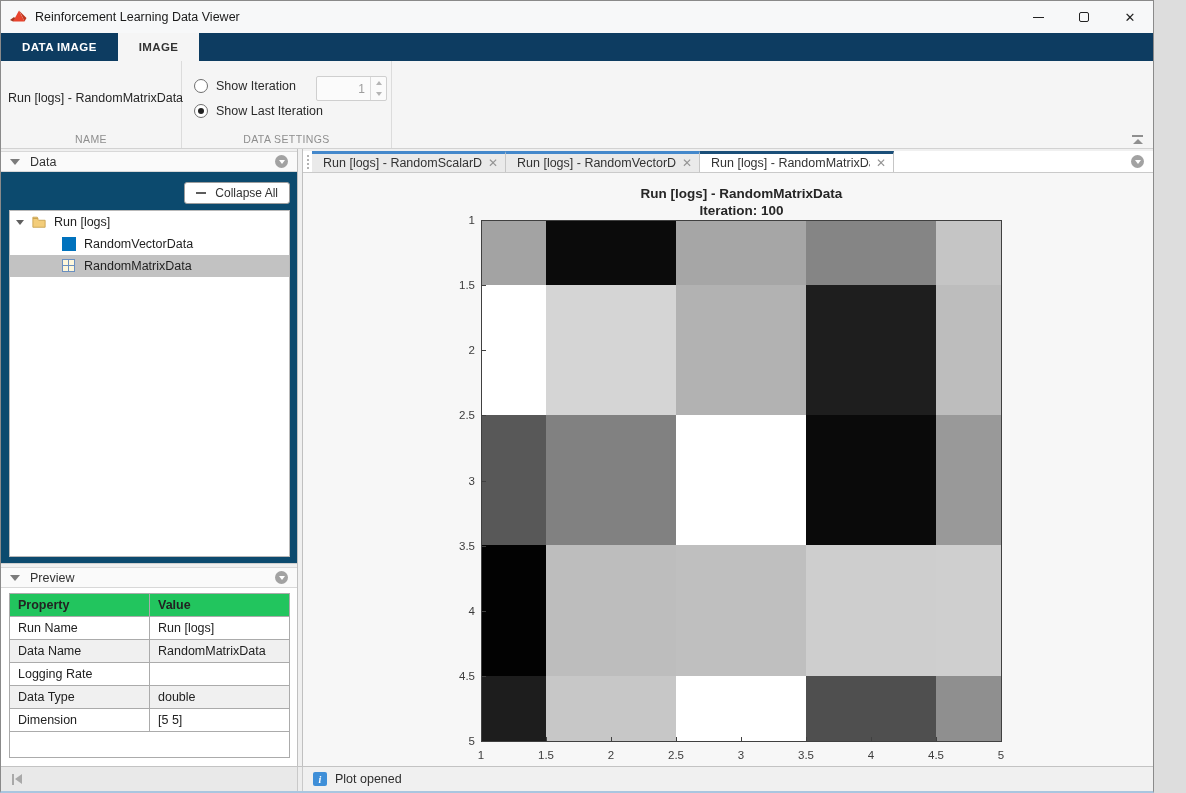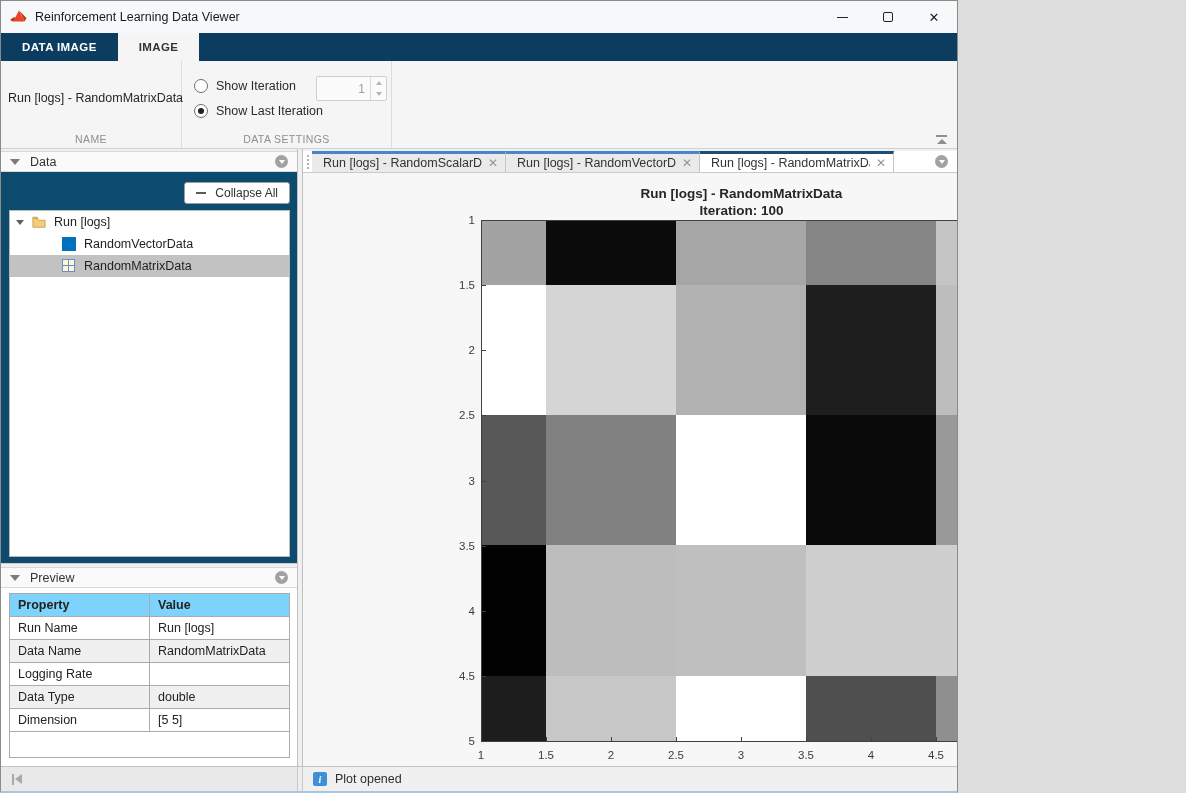--- a/index.html
+++ b/index.html
@@ -1,17 +1,17 @@
 <!DOCTYPE html>
 <html><head>
 <meta charset="utf-8">
 <style>
   * { margin:0; padding:0; box-sizing:border-box; }
   body { background:#ddd; font-family:"Liberation Sans", sans-serif; }
-  .window { position:relative; width:958px; height:793px; background:#f0f0f0;
+  .window { position:relative; width:1154px; height:793px; background:#f0f0f0;
             border:1px solid #8a8a8a; border-bottom:2px solid #a9c6e0; overflow:hidden; }
 
   
   .titlebar { height:32px; background:#f7f8f9; display:flex; align-items:center; padding-left:9px; }
   .titlebar .title { margin-left:8px; font-size:12.5px; color:#1a1a1a; }
   .win-controls { margin-left:auto; display:flex; height:100%; }
   .win-btn { width:46px; display:flex; align-items:center; justify-content:center; }
   .ic-min { width:11px; height:1px; background:#222; }
   .ic-max { width:10px; height:10px; border:1px solid #222; border-radius:2px; }
   .ic-close { font-size:13px; color:#222; line-height:1; }
@@ -76,21 +76,21 @@
   .icon-grid { width:13px; height:13px; background:#fdf6da; border:1px solid #6a8fc0; position:relative; }
   .icon-grid::before { content:""; position:absolute; left:5px; top:0; bottom:0; width:1px; background:#6a8fc0; }
   .icon-grid::after  { content:""; position:absolute; top:5px; left:0; right:0; height:1px; background:#6a8fc0; }
 
   .preview-panel { margin-top:3px; display:flex; flex-direction:column; flex:1; }
   .preview-body { flex:1; background:#fff; padding:5px 7px 0 8px; }
   table.prev { border-collapse:collapse; width:100%; table-layout:fixed; }
   table.prev th, table.prev td { border:1px solid #ababab; font-size:12.5px; color:#222;
                                  padding:3px 8px; height:23px; text-align:left; font-weight:normal;
                                  overflow:hidden; white-space:nowrap; }
-  table.prev th { font-weight:bold; background:#7dd3fc; }
+  table.prev th { font-weight:bold; background:#22c55e; }
   table.prev tr.even td { background:#f0f0f0; }
   table.prev tr.fill td { height:26px; }
 
   
   .document { flex:1; display:flex; flex-direction:column; border-left:1px solid #c0c0c0;
               background:#f0f0f0; padding-top:2px; }
   .doc-tabs { height:22px; background:#fff; border-bottom:1px solid #cacaca; display:flex; }
   .drag-handle { width:9px; display:flex; flex-direction:column; align-items:center; justify-content:center; gap:2px; }
   .drag-handle i { width:2px; height:2px; background:#9a9a9a; border-radius:50%; }
   .doc-tab { width:194px; display:flex; align-items:center; padding:0 7px 0 11px; font-size:12.5px;

